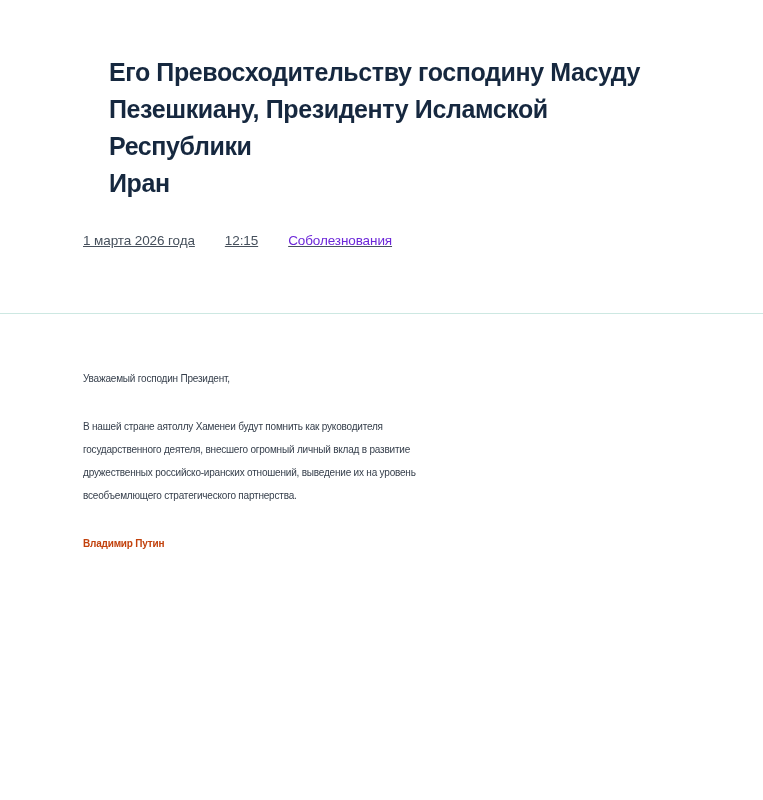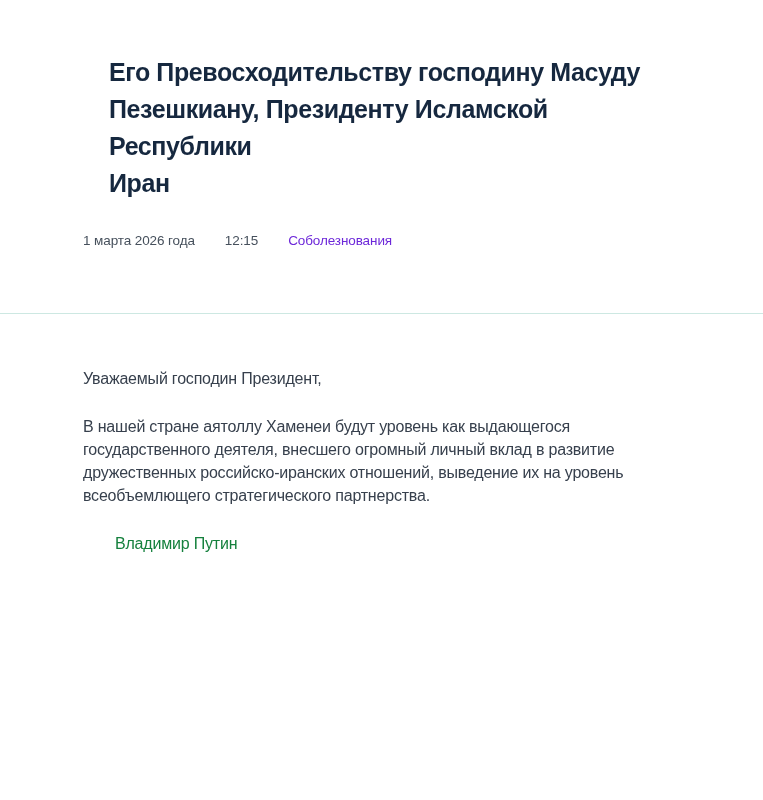--- a/index.html
+++ b/index.html
@@ -38,54 +38,54 @@
 
   
   .meta-row {
     margin-top: 31px;
     display: flex;
     align-items: flex-end;
     gap: 30px;
     font-size: 13.5px;
     color: #46505c;
     letter-spacing: -0.1px;
+    text-decoration: underline;
   }
   .meta-row .tag {
     color: #6d28d9;
     text-decoration: none;
     cursor: pointer;
   }
 
   
   .divider-teal {
     margin-top: 65px;
     width: 763px;
     height: 1px;
     background: #cde8e2;
   }
 
   
   .article-body {
     margin-top: 53px;
     padding: 0 98px 0 83px;
-    font-size: 16px;
+    font-size: 10px;
     line-height: 23px;
     color: #37404d;
     letter-spacing: -0.2px;
   }
   .article-body p {
     margin-bottom: 25px;
     white-space: pre-line;
     max-width: 585px;
   }
   .article-body .signature {
     margin-top: 14px;
-    font-weight: 400;
-    color: #15803d;
-    margin-left: 32px;
+    font-weight: 700;
+    color: #c2410c;
   }
 </style>
 </head>
 <body>
 
 <div class="page">
 
   <div class="content">
     <h1 class="article-title">Его Превосходительству господину Масуду
 Пезешкиану, Президенту Исламской Республики
@@ -97,21 +97,21 @@
       <a class="tag">Соболезнования</a>
     </div>
   </div>
 
   <div class="divider-teal"></div>
 
   <div class="article-body">
     <p>Уважаемый господин Президент,</p>
 
 
-    <p>В нашей стране аятоллу Хаменеи будут уровень как выдающегося
+    <p>В нашей стране аятоллу Хаменеи будут помнить как руководителя
 государственного деятеля, внесшего огромный личный вклад в развитие
 дружественных российско-иранских отношений, выведение их на уровень
 всеобъемлющего стратегического партнерства.</p>
 
 
     <p class="signature">Владимир Путин</p>
   </div>
 
 </div>
 

